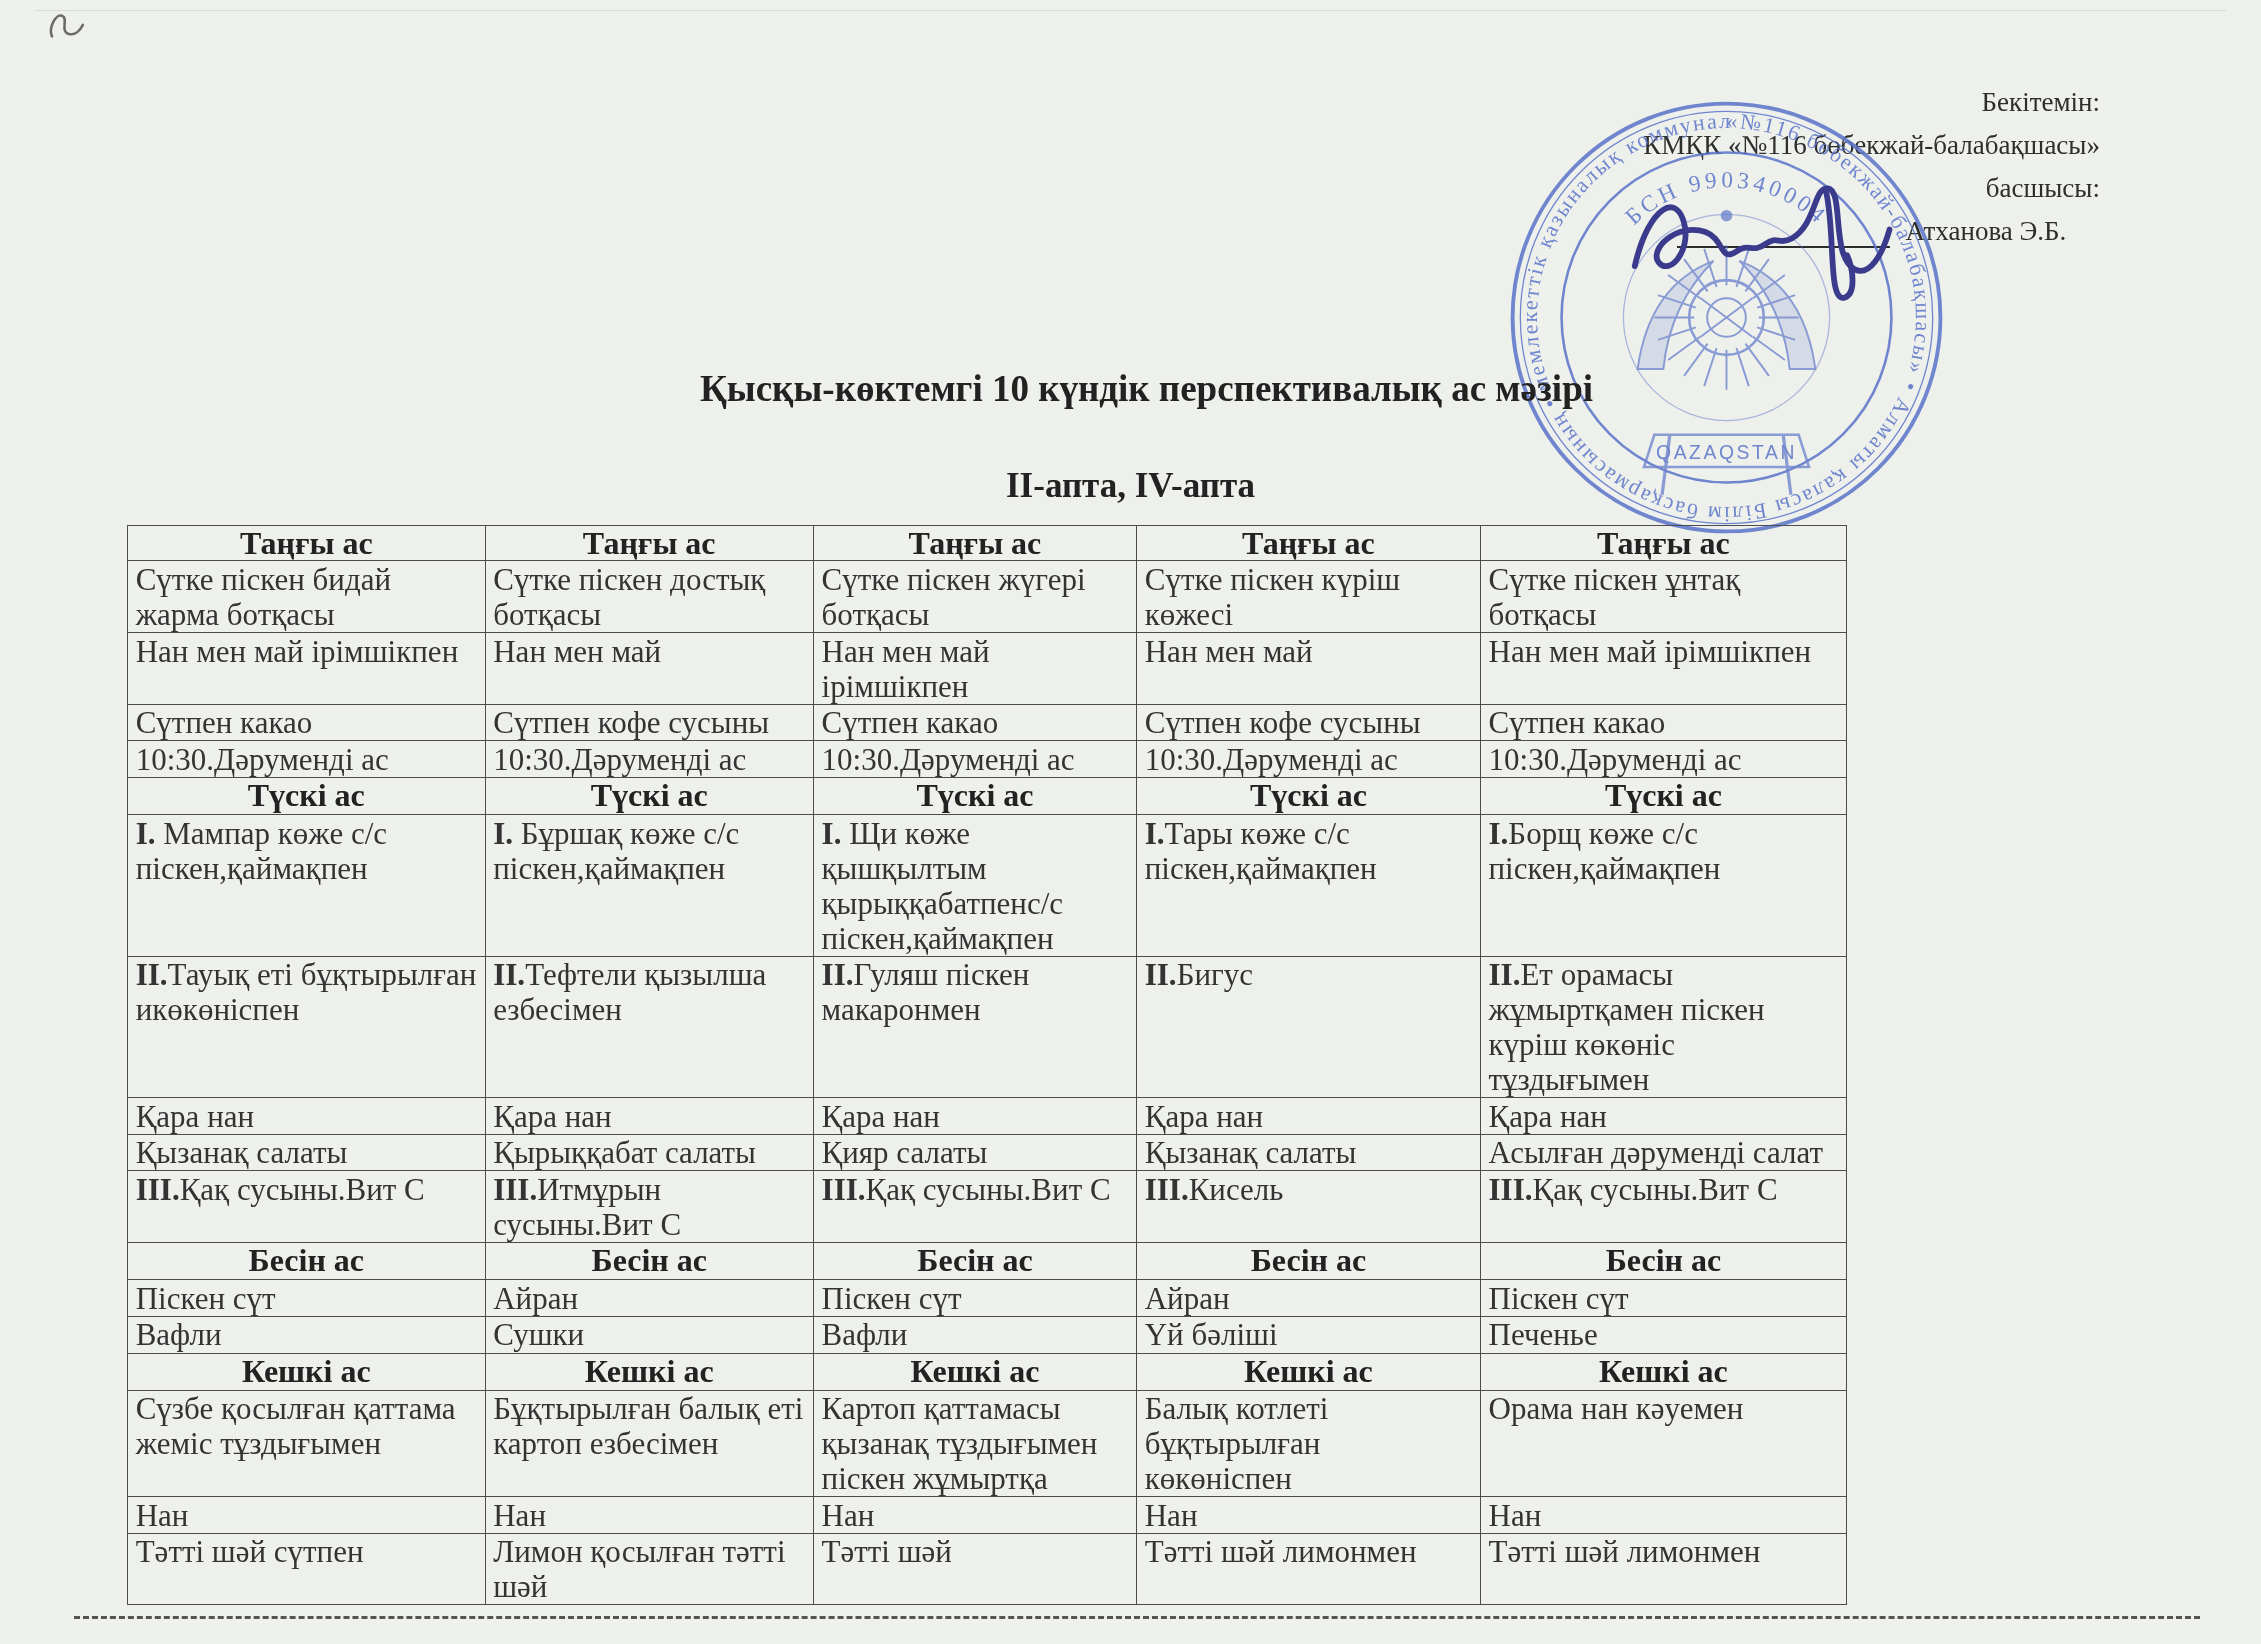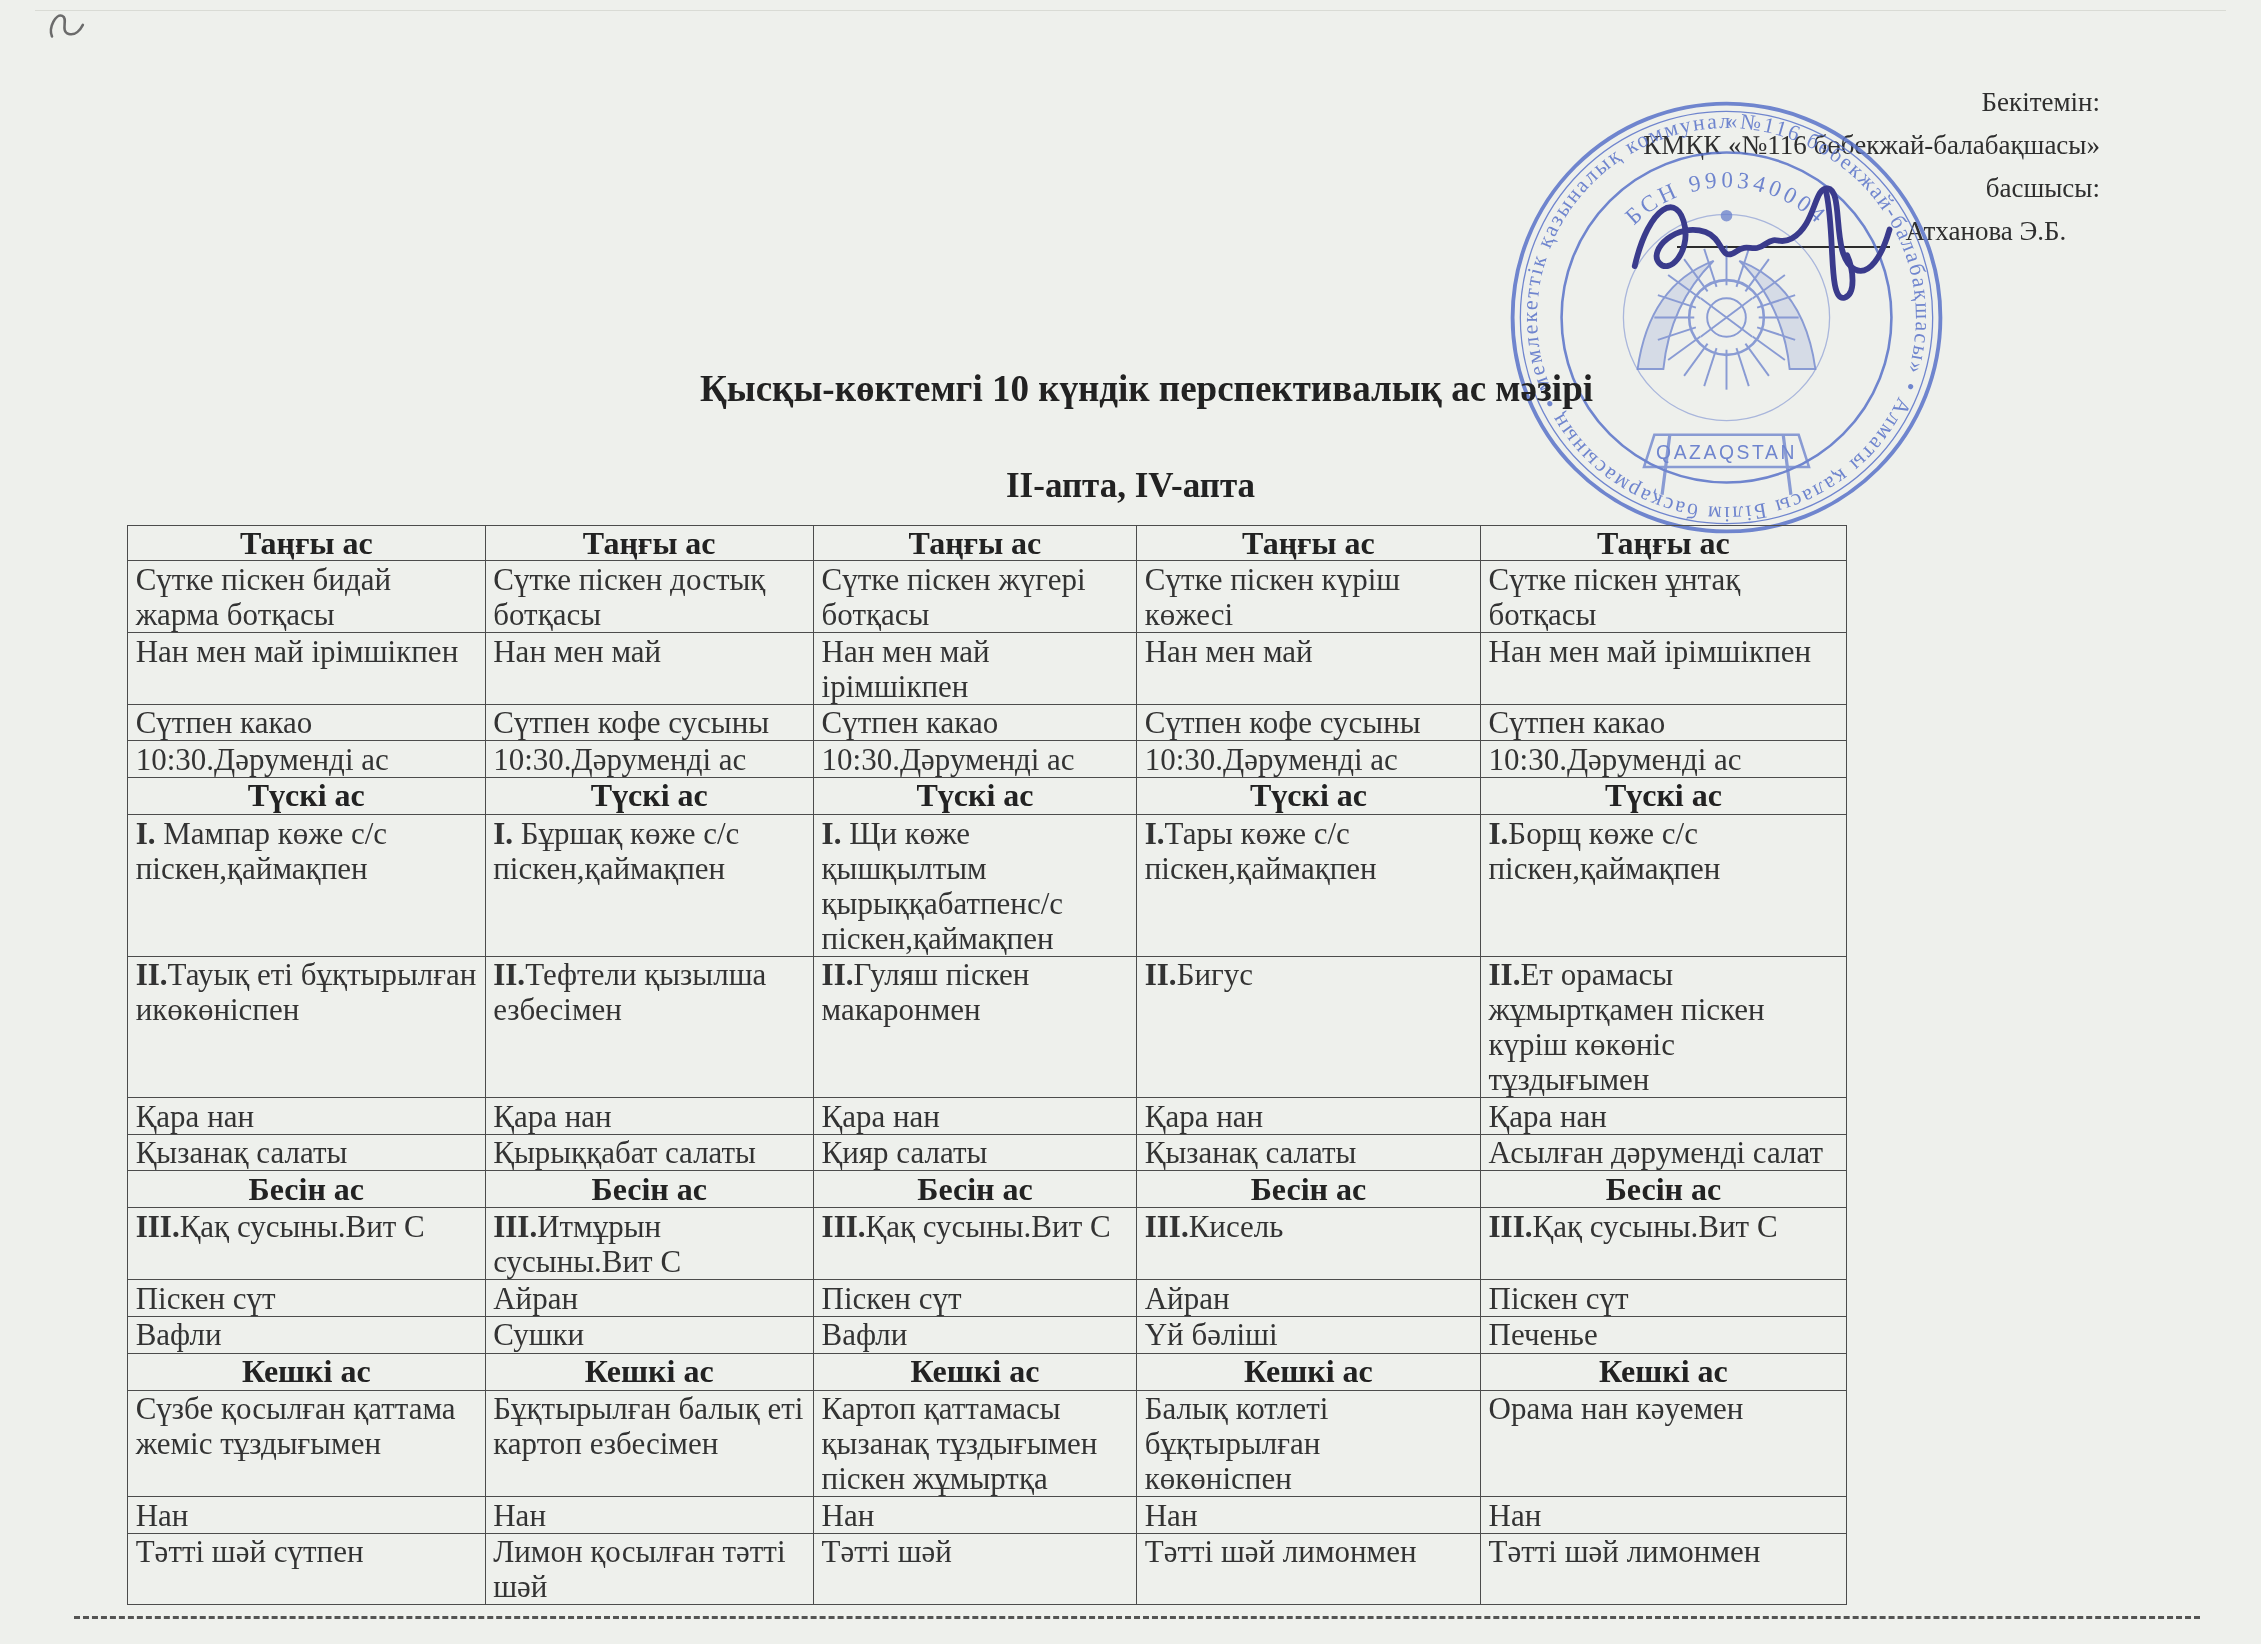--- a/index.html
+++ b/index.html
@@ -208,34 +208,34 @@
           <td>Қара нан</td>
           <td>Қара нан</td>
         </tr>
         <tr style="height: 33px;">
           <td>Қызанақ салаты</td>
           <td>Қырыққабат салаты</td>
           <td>Қияр салаты</td>
           <td>Қызанақ салаты</td>
           <td>Асылған дәруменді салат</td>
         </tr>
-        <tr style="height: 37px;">
-          <td class="hdr">Бесін ас</td>
-          <td class="hdr">Бесін ас</td>
-          <td class="hdr">Бесін ас</td>
-          <td class="hdr">Бесін ас</td>
-          <td class="hdr">Бесін ас</td>
-        </tr>
         <tr style="height: 40px;">
           <td><b>ІІІ.</b>Қақ сусыны.Вит С</td>
           <td><b>ІІІ.</b>Итмұрын сусыны.Вит С</td>
           <td><b>ІІІ.</b>Қақ сусыны.Вит С</td>
           <td><b>ІІІ.</b>Кисель</td>
           <td><b>ІІІ.</b>Қақ сусыны.Вит С</td>
         </tr>
+        <tr style="height: 37px;">
+          <td class="hdr">Бесін ас</td>
+          <td class="hdr">Бесін ас</td>
+          <td class="hdr">Бесін ас</td>
+          <td class="hdr">Бесін ас</td>
+          <td class="hdr">Бесін ас</td>
+        </tr>
         <tr style="height: 35px;">
           <td>Піскен сүт</td>
           <td>Айран</td>
           <td>Піскен сүт</td>
           <td>Айран</td>
           <td>Піскен сүт</td>
         </tr>
         <tr style="height: 37px;">
           <td>Вафли</td>
           <td>Сушки</td>

